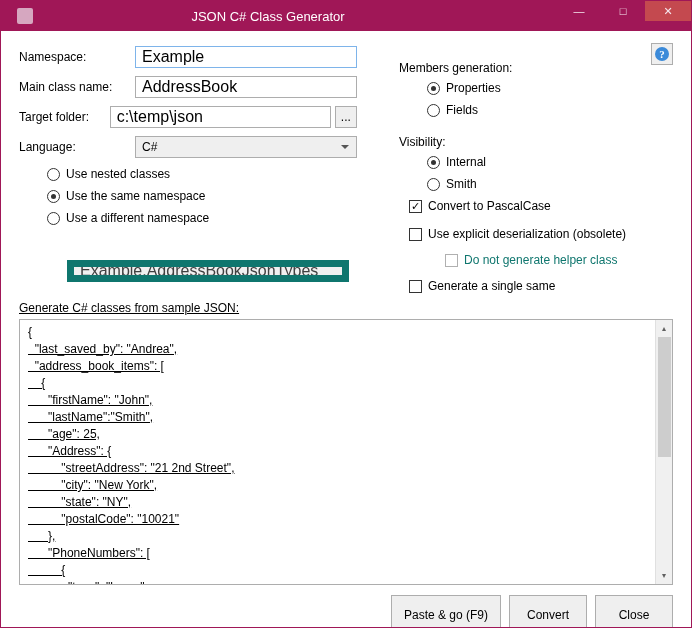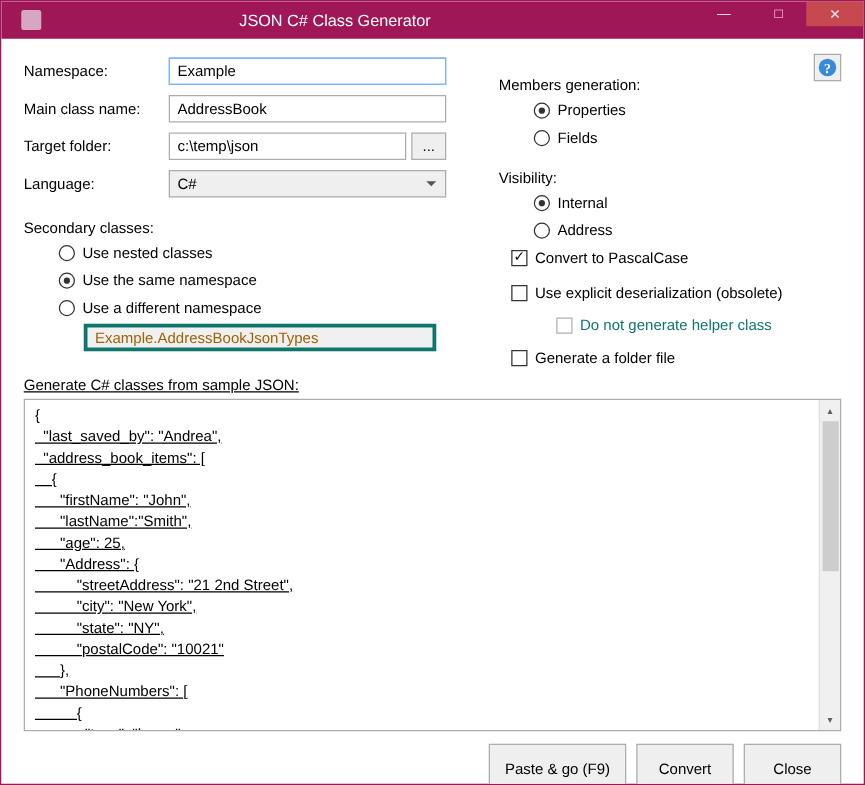--- a/index.html
+++ b/index.html
@@ -69,33 +69,34 @@
   }
   .form-label {
     width: 116px;
     font-size: 12px;
   }
   .text-input {
     flex: 1;
     height: 22px;
     border: 1px solid #adadad;
     padding: 2px 6px;
-    font-size: 12px;
+    font-size: 16px;
     font-family: inherit;
     background: #fff;
   }
   .text-input.focused {
     border: 1px solid #7eb4ea;
     outline: 1px solid #7eb4ea;
     outline-offset: -1px;
   }
   .text-input.disabled {
     background: #f0f0f0;
-    color: #a16207;
-    border: 3px solid #0f766e;
+    color: #404040;
+    border: 7px solid #0f766e;
+    margin-top: 29px;
   }
   .browse-btn {
     width: 28px;
     height: 22px;
     margin-left: 4px;
     border: 1px solid #adadad;
     background: #efefef;
     font-size: 12px;
     padding: 0;
     cursor: pointer;
@@ -280,21 +281,20 @@
       <span class="form-label">Target folder:</span>
       <input class="text-input" value="c:\temp\json" style="">
       <button class="browse-btn">...</button>
     </div>
     <div class="form-row">
       <span class="form-label">Language:</span>
       <div class="select">
         <span>C#</span>
       </div>
     </div>
-    <div class="section-label">Secondary classes:</div>
     <div class="radio-row">
       <span class="radio"></span>
       <span>Use nested classes</span>
     </div>
     <div class="radio-row">
       <span class="radio checked"></span>
       <span>Use the same namespace</span>
     </div>
     <div class="radio-row">
       <span class="radio"></span>
@@ -321,37 +321,37 @@
       <span class="radio"></span>
       <span>Fields</span>
     </div>
     <div class="section-label">Visibility:</div>
     <div class="radio-row">
       <span class="radio checked"></span>
       <span>Internal</span>
     </div>
     <div class="radio-row">
       <span class="radio"></span>
-      <span>Address</span>
+      <span>Smith</span>
     </div>
     <div class="check-row" style="margin-left:10px">
       <span class="checkbox checked"></span>
       <span>Convert to PascalCase</span>
     </div>
     <div class="check-row" style="margin-left:10px;margin-top:10px">
       <span class="checkbox"></span>
       <span>Use explicit deserialization (obsolete)</span>
     </div>
     <div class="check-row indent-check" style="margin-left:30px;margin-top:8px">
       <span class="checkbox disabled"></span>
       <span class="disabled-text">Do not generate helper class</span>
     </div>
     <div class="check-row" style="margin-left:10px;margin-top:8px">
       <span class="checkbox"></span>
-      <span>Generate a folder file</span>
+      <span>Generate a single same</span>
     </div>
   </div>
 </div>
 
 <div class="json-area-wrap">
   <div class="json-label">Generate C# classes from sample JSON:</div>
   <div class="json-box">
     <div class="json-content">{
   "last_saved_by": "Andrea",
   "address_book_items": [

